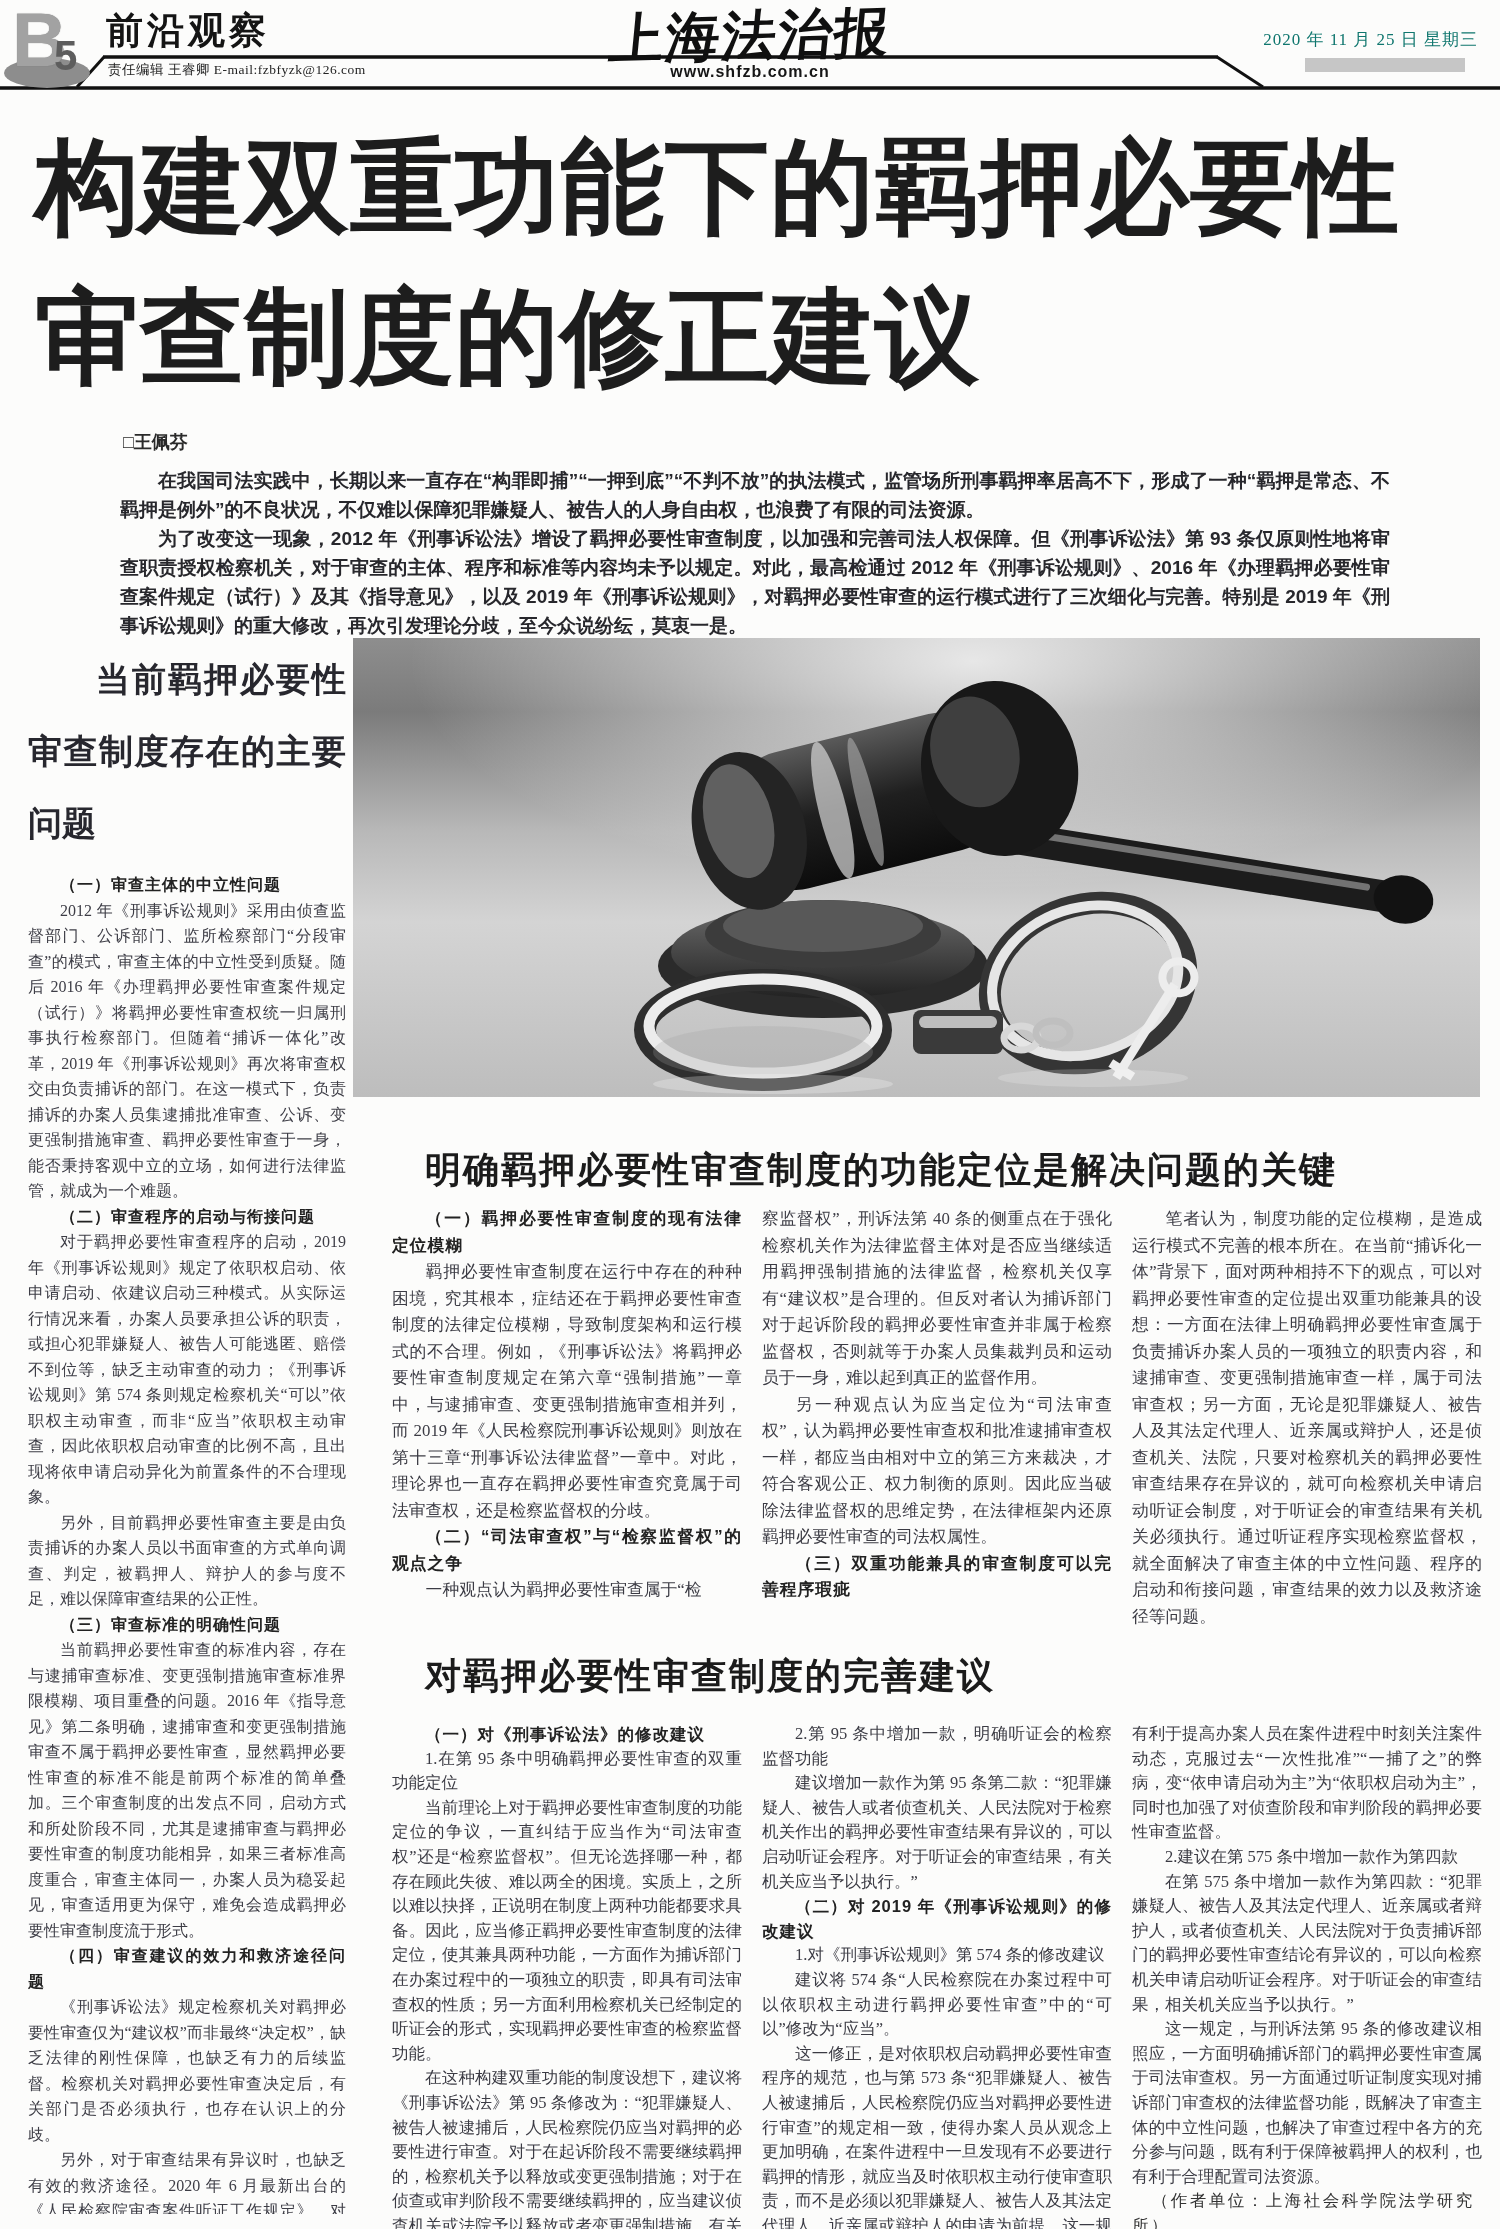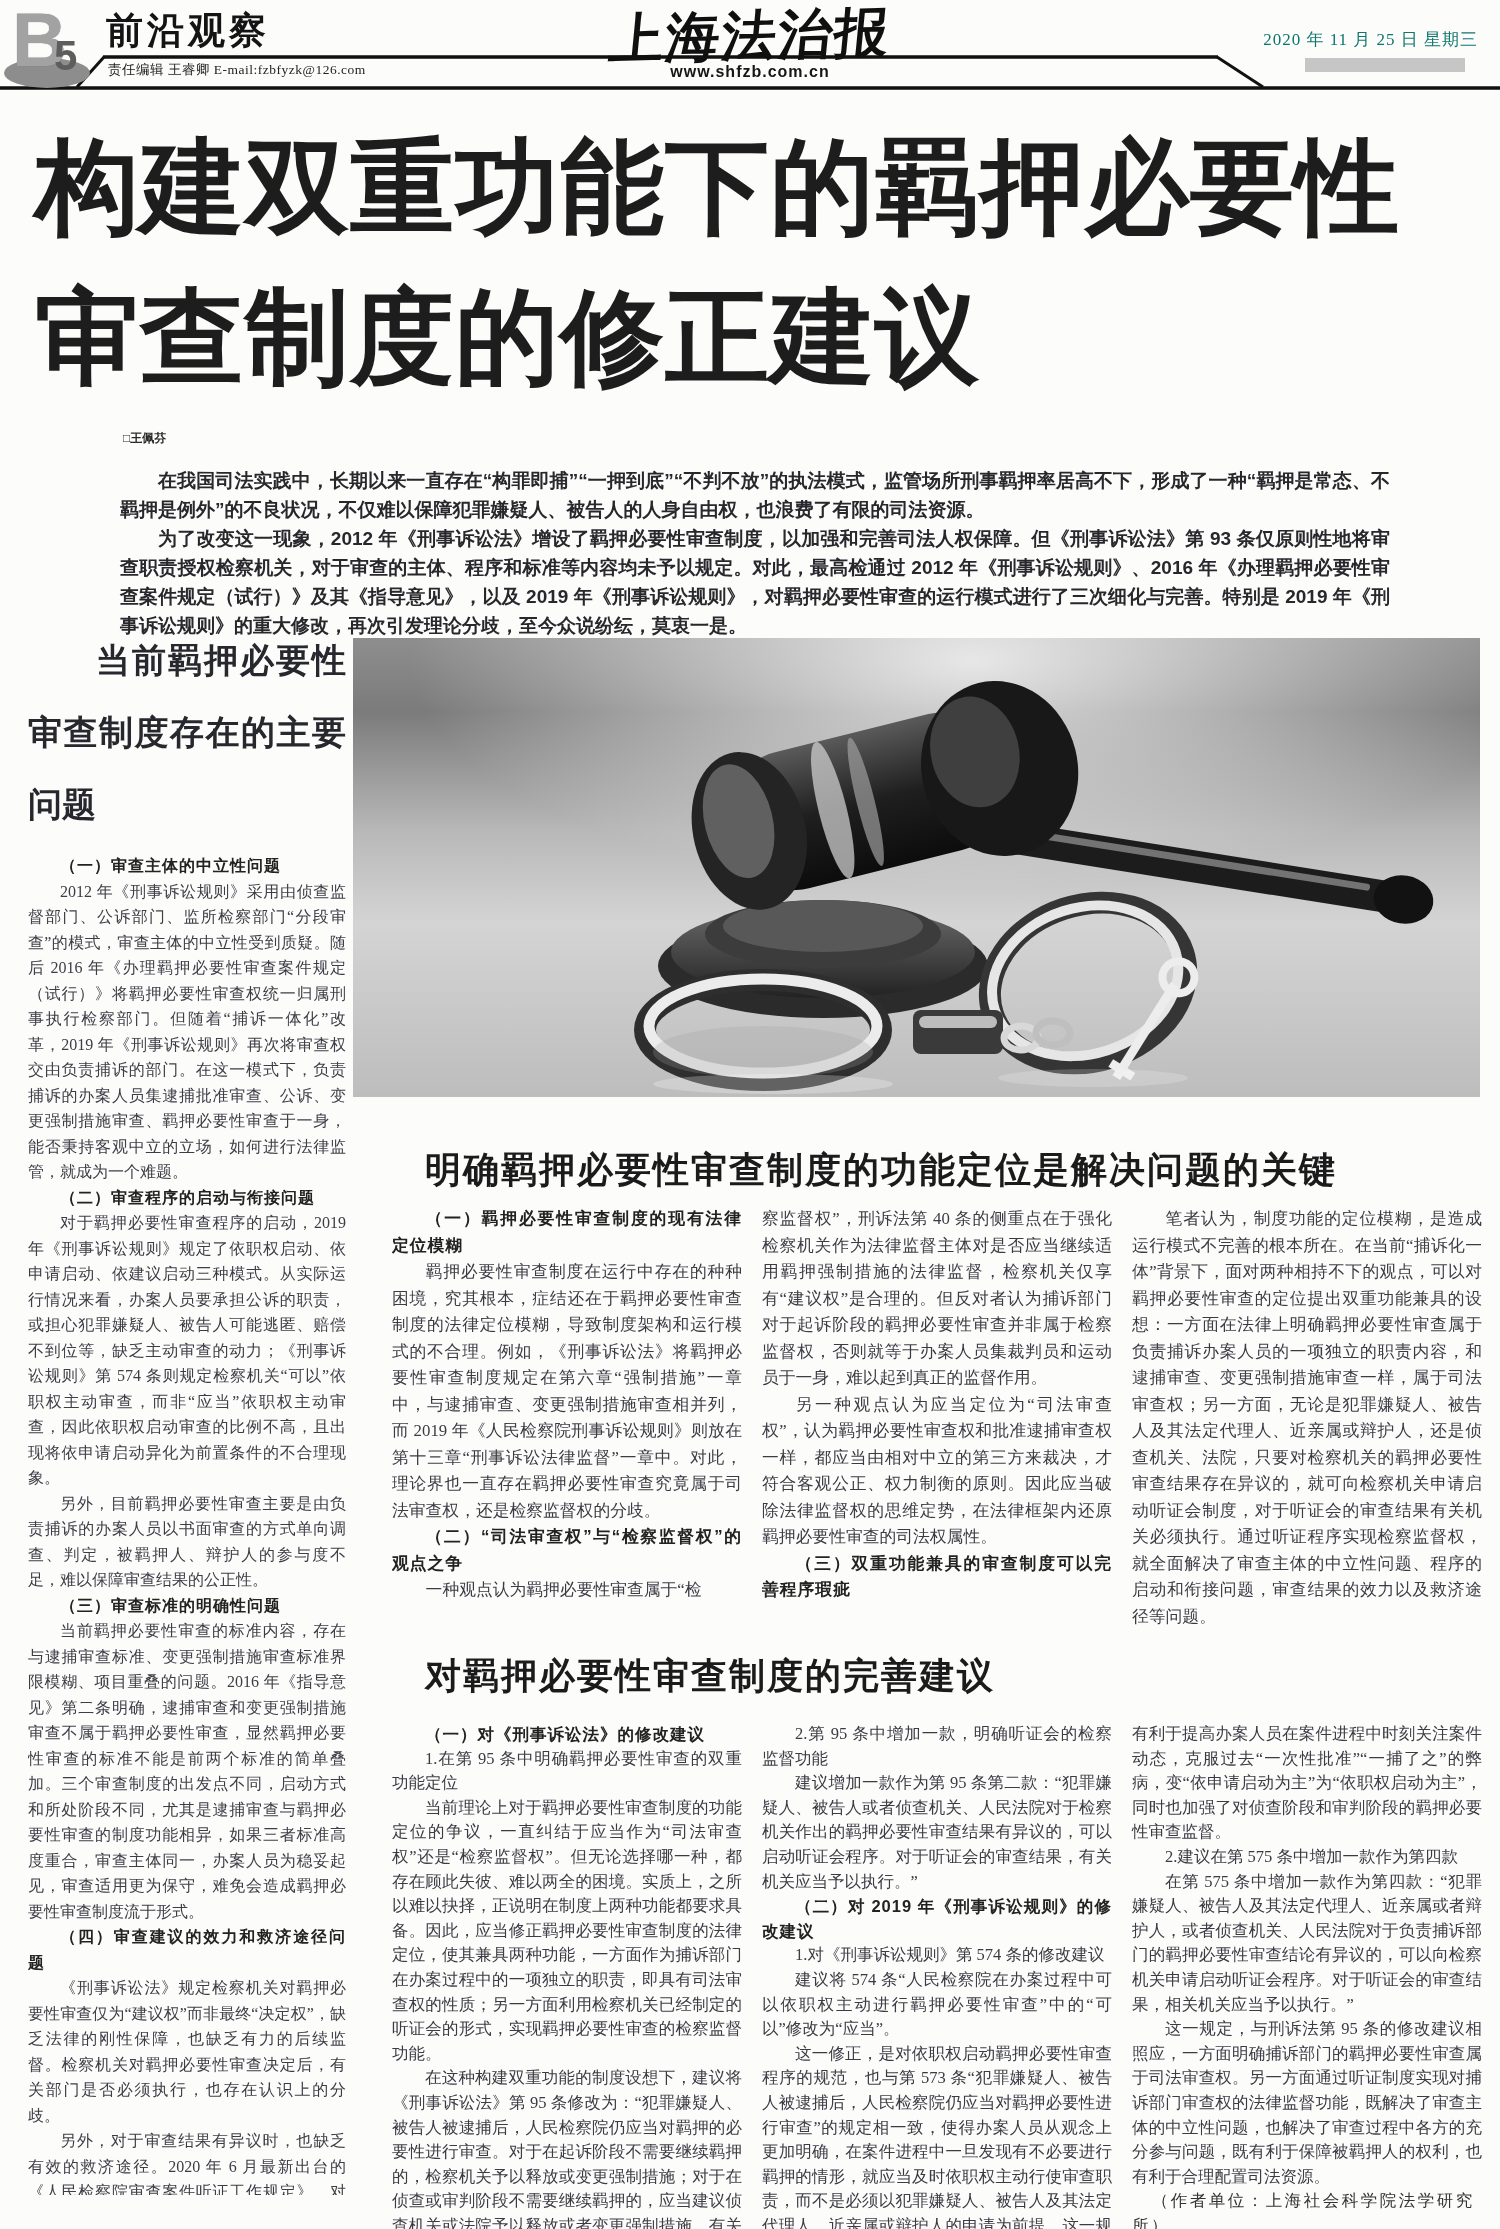--- a/index.html
+++ b/index.html
@@ -17,25 +17,25 @@
   .section-name { position:absolute; left:106px; top:6px; font-family:"Liberation Sans",sans-serif; font-weight:900; font-size:37px; letter-spacing:4px; color:#141414; }
   .masthead { position:absolute; left:0; right:0; top:0; text-align:center; font-size:54px; font-weight:900; color:#101010; transform:skewX(-7deg) rotate(-1.5deg); letter-spacing:2px; }
   .site { position:absolute; left:0; right:0; top:63px; text-align:center; font-family:"Liberation Sans",sans-serif; font-weight:700; font-size:16px; color:#161616; letter-spacing:1px; }
   .date { position:absolute; right:22px; top:28px; font-size:17px; color:#0f766e; letter-spacing:1px; }
   .editor { position:absolute; left:108px; top:61px; font-size:13.5px; color:#232323; letter-spacing:.5px; }
   .gray-bar { position:absolute; left:1305px; top:58px; width:160px; height:14px; background:#c6c6c6; }
   .band-svg { position:absolute; left:0; top:0; }
   
   .headline { position:absolute; left:35px; top:112px; width:1440px; font-family:"Liberation Sans",sans-serif; font-weight:900; color:#1d1d1d; }
   .headline .hl { font-size:104px; line-height:150px; letter-spacing:1px; white-space:nowrap; }
-  .author { position:absolute; left:123px; top:430px; font-family:"Liberation Sans",sans-serif; font-weight:700; font-size:12px; color:#2a2a2a; }
+  .author { position:absolute; left:123px; top:430px; font-family:"Liberation Sans",sans-serif; font-weight:700; font-size:18px; color:#2a2a2a; }
   .intro { position:absolute; left:120px; top:466px; width:1270px; font-family:"Liberation Sans",sans-serif; font-weight:600; font-size:19px; line-height:29px; color:#27272c; }
   .intro .para { text-indent:2em; text-align:justify; }
   
-  .left-col { position:absolute; left:28px; top:625px; width:318px; height:1570px; overflow:hidden; font-size:16px; line-height:25.5px; color:#3d3d46; }
+  .left-col { position:absolute; left:28px; top:644px; width:318px; height:1570px; overflow:hidden; font-size:16px; line-height:25.5px; color:#3d3d46; }
   .left-title { font-size:34px; line-height:72px; font-weight:600; color:#27272e; text-indent:2em; text-align:justify; margin-bottom:12px; }
   
   .photo { position:absolute; left:353px; top:638px; width:1127px; height:459px; }
   
   .sec-heading { position:absolute; font-family:"Liberation Sans",sans-serif; font-weight:900; font-size:36px; letter-spacing:2px; color:#1b1b1b; white-space:nowrap; }
   .sec-heading.h-mid { left:425px; top:1146px; }
   .sec-heading.h-bottom { left:425px; top:1652px; }
   
   .cols { position:absolute; left:392px; width:1090px; display:flex; gap:20px; overflow:hidden; }
   .cols-mid { top:1206px; height:446px; font-size:16.8px; line-height:26.5px; }

